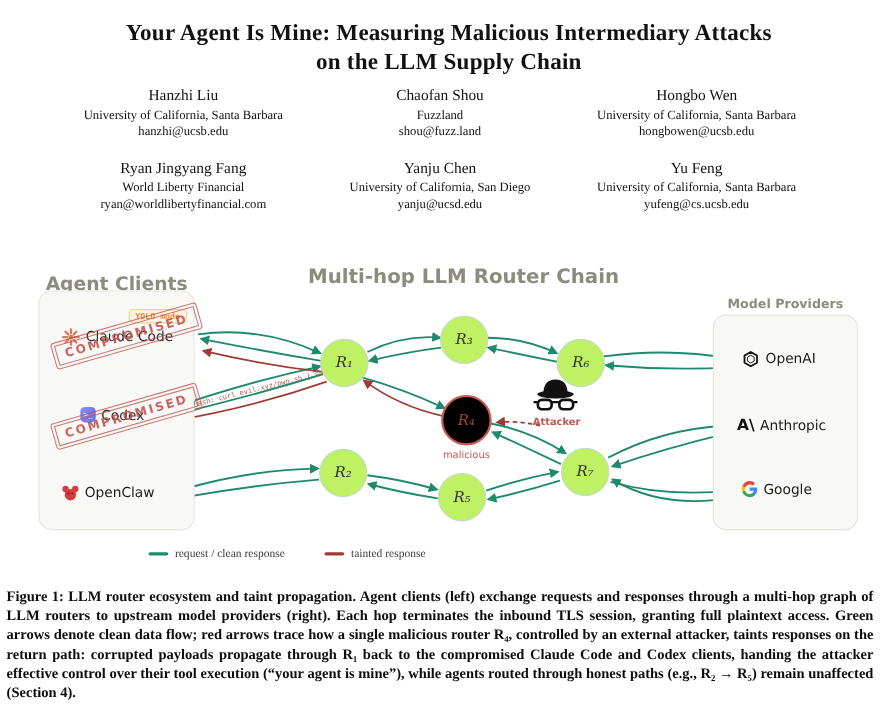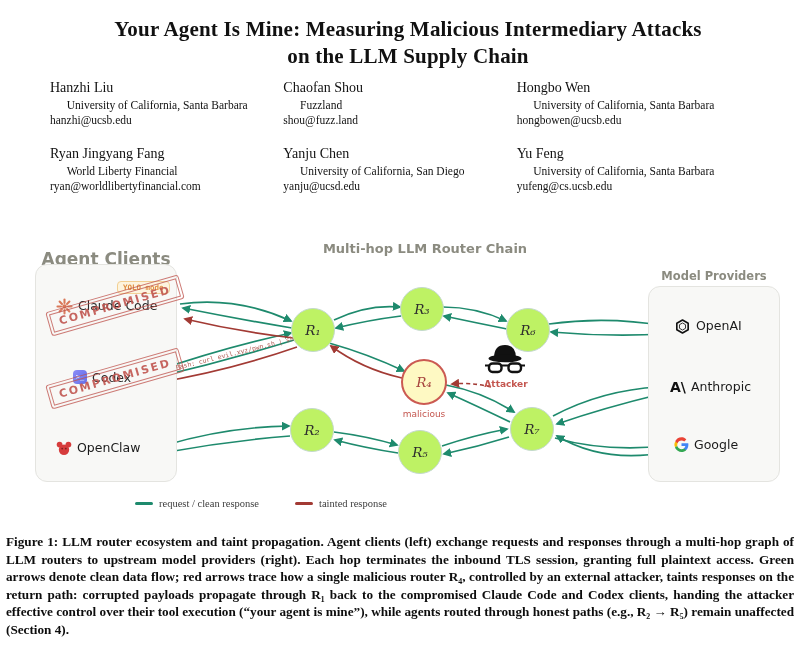--- a/index.html
+++ b/index.html
@@ -7,31 +7,31 @@
   .page { position:relative; width:800px; height:646px; background:#ffffff; overflow:hidden;
           font-family:"Liberation Serif","DejaVu Serif",serif; color:#111; }
 
   
   .titleblock { position:absolute; top:16px; left:0; width:800px; text-align:center;padding-left:16px; }
   .titleblock .t { font-size:21px; font-weight:bold; line-height:27px; letter-spacing:.2px; }
 
   .authors { position:absolute; top:80px; left:50px; width:700px; }
   .authors .row { display:flex; }
   .authors .row + .row { margin-top:18px; }
-  .author { flex:1; text-align:left; }
+  .author { flex:1; text-align:center; }
   .author .name { font-size:14px; margin-bottom:2px; }
   .author .affil { font-size:11.5px; line-height:1.3; max-width:200px; margin:0 auto; }
   .author .email { font-size:11.5px; line-height:1.35; }
 
   
   .figure { position:absolute; top:240px; left:0; width:800px; height:292px; }
   .figure svg.wires { position:absolute; left:0; top:0; }
 
   .sketchlabel { font-family:"DejaVu Sans","Liberation Sans",sans-serif; font-weight:bold; color:#8b8b80; }
-  .chain-title { position:absolute; left:280px; top:1px; width:290px; text-align:center; font-size:13px; }
+  .chain-title { position:absolute; left:280px; top:1px; width:290px; text-align:left; font-size:18px; }
   .panel-title-left  { position:absolute; left:35px;  top:9px;  width:142px; text-align:center; font-size:17px; }
   .panel-title-right { position:absolute; left:648px; top:29px; width:132px; text-align:center; font-size:11.5px; }
 
   .panel { position:absolute; background:#f8f8f6; border:1px solid #e4e4e0; border-radius:12px; }
   .panel.left  { left:35px;  top:24px; width:142px; height:218px; }
   .panel.right { left:648px; top:46px; width:132px; height:196px; }
 
   .client-row, .provider-row { position:absolute; display:flex; gap:5px;
     font-family:"DejaVu Sans","Liberation Sans",sans-serif; font-size:12.5px; color:#1b1b1b; }
 
@@ -41,21 +41,21 @@
 
   .stamp { position:absolute; color:rgba(190,80,74,.88); border:4px double rgba(190,80,74,.75);
     font-family:"DejaVu Sans","Liberation Sans",sans-serif; font-weight:bold; font-size:11px;
     letter-spacing:2px; padding:2px 7px; border-radius:3px; background:rgba(255,255,255,.06); }
   .stamp.claude { left:46px; top:53px; transform:rotate(-16deg); }
   .stamp.codex  { left:46px; top:126px; transform:rotate(-16deg); }
 
   .router { position:absolute; width:44px; height:44px; border-radius:50%;
     background:#bef264; border:1px solid #c3d9cb; text-align:center; line-height:42px;
     font-family:"DejaVu Serif","Liberation Serif",serif; font-style:italic; font-size:13.5px; color:#2e2e2e; }
-  .router.malicious { width:46px; height:46px; line-height:42px; background:#fef9c3;
+  .router.malicious { width:46px; height:46px; line-height:42px; background:#000000;
     border:2px solid #cb5a52; color:#a6443e; }
   .r1 { left:291px; top:68px; }
   .r2 { left:290px; top:168px; }
   .r3 { left:400px; top:47px; }
   .r4 { left:401px; top:119px; }
   .r5 { left:398px; top:190px; }
   .r6 { left:506px; top:68px; }
   .r7 { left:510px; top:167px; }
 
   .malicious-label { position:absolute; left:394px; top:169px; width:60px; text-align:center;

